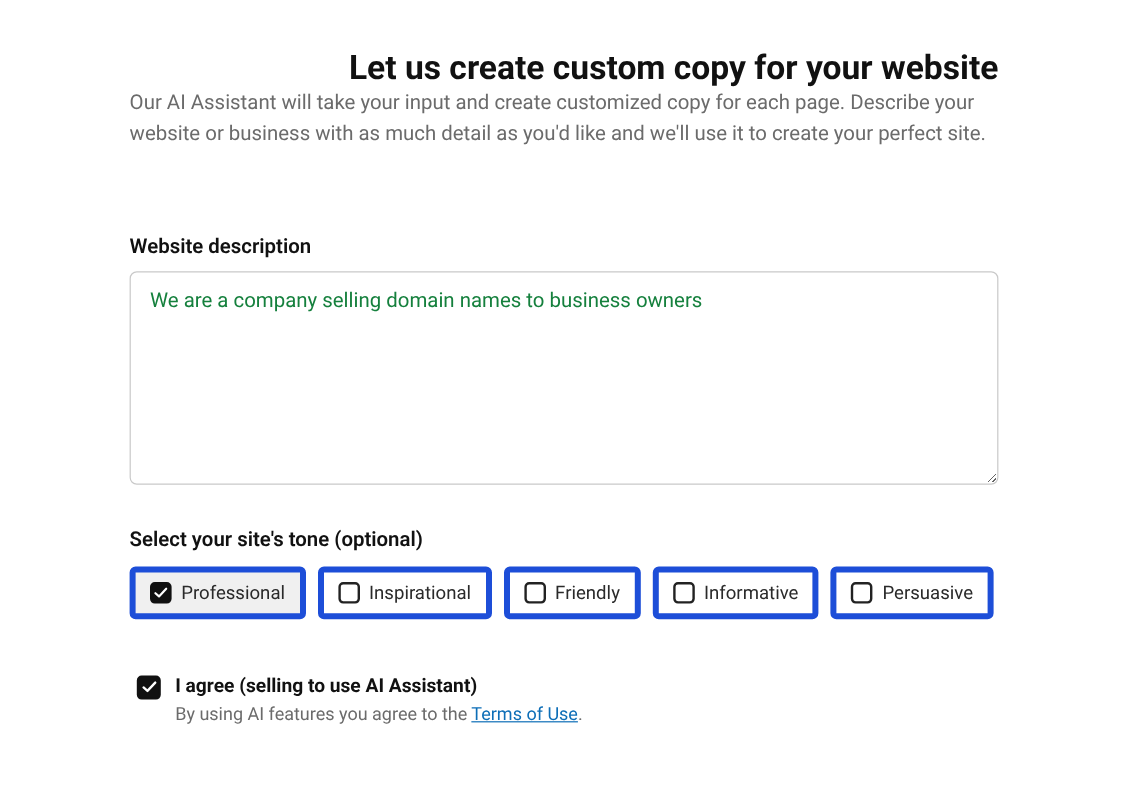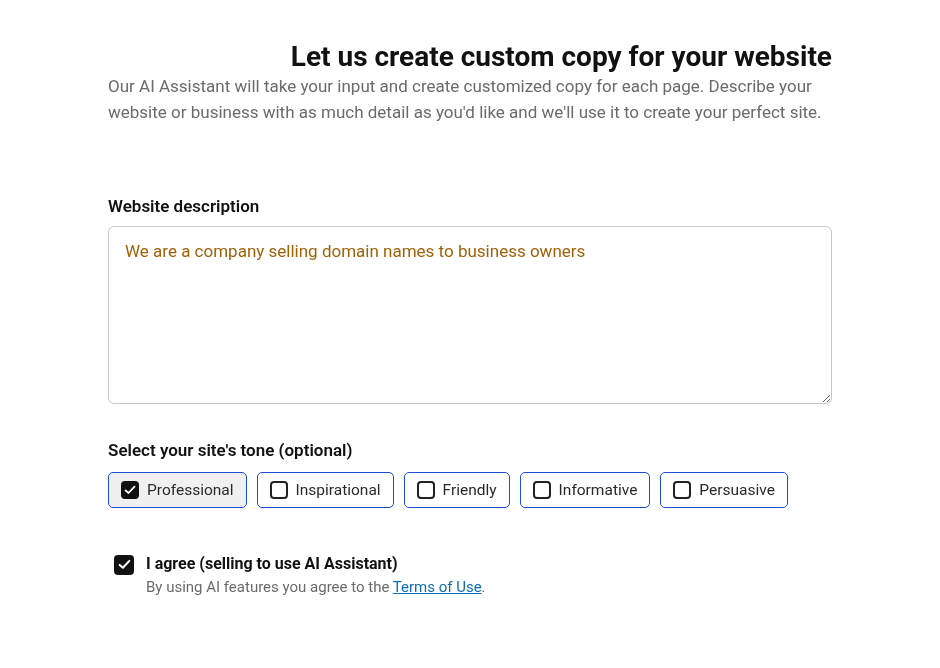--- a/index.html
+++ b/index.html
@@ -37,41 +37,41 @@
       display: block;
     }
     .description-textarea {
       width: 100%;
       height: 178px;
       border: 1px solid #c9c9c9;
       border-radius: 6px;
       padding: 14px 16px;
       font-size: 17px;
       font-family: inherit;
-      color: #a16207;
+      color: #15803d;
       resize: both;
       margin-bottom: 32px;
     }
     .tone-label {
       font-size: 17px;
       font-weight: 600;
       color: #111;
       margin-bottom: 12px;
       display: block;
     }
     .tone-row {
       display: flex;
       gap: 10px;
       margin-bottom: 46px;
     }
     .tone-chip {
       display: inline-flex;
       align-items: flex-end;
       gap: 8px;
-      border: 1px solid #1d4ed8;
+      border: 5px solid #1d4ed8;
       border-radius: 5px;
       padding: 8px 12px;
       cursor: pointer;
       background: #fff;
       font-size: 15.5px;
       color: #2a2a2a;
     }
     .tone-chip.selected {
       background: #f0f0f0;
     }

